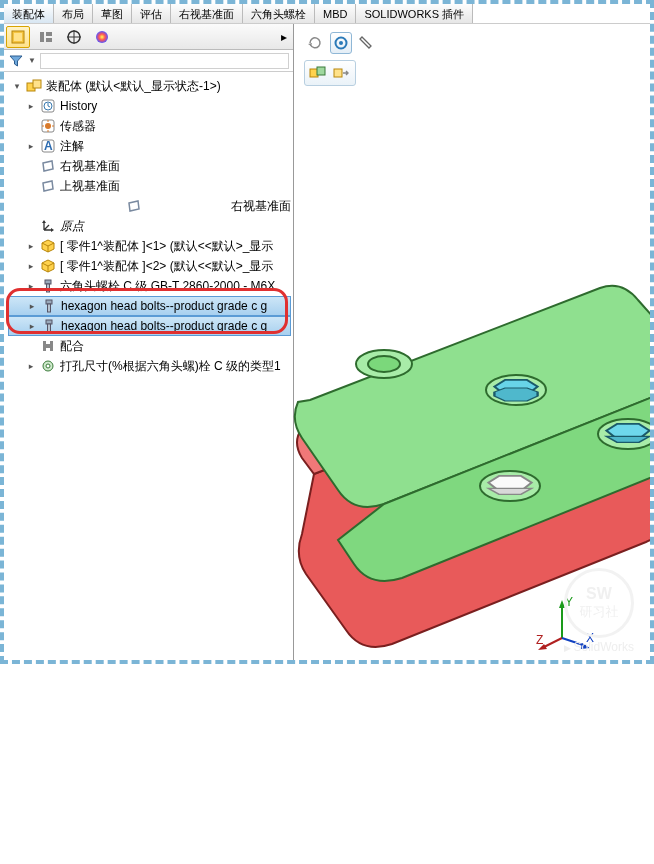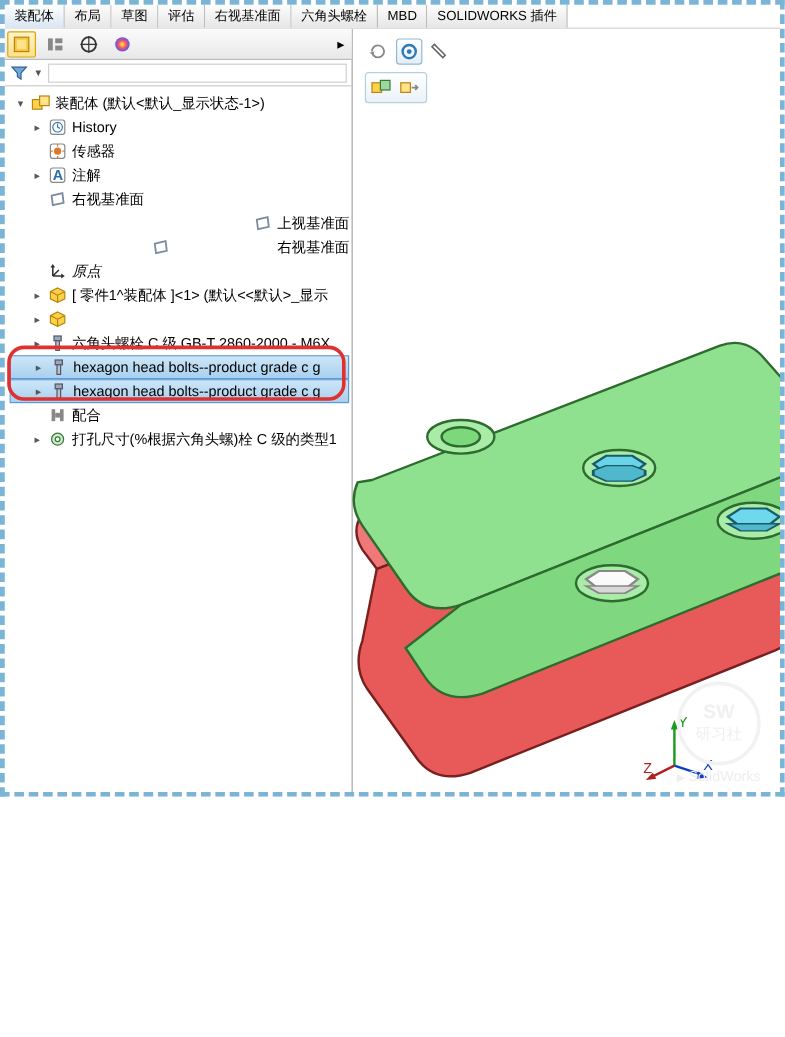--- a/index.html
+++ b/index.html
@@ -141,21 +141,21 @@
             </div>
             <div class="tree-item" style="padding-left: 18px;">
               <span class="arrow"></span>
               <span class="ico">
                 <svg width="16" height="16">
                   <path d="M3 5 L12 3 L13 11 L4 13 Z" fill="none" stroke="#7a8aa0" stroke-width="1.5"></path>
                 </svg>
               </span>
               <span>右视基准面</span>
             </div>
-            <div class="tree-item" style="padding-left: 18px; justify-content: flex-end;">
+            <div class="tree-item" style="padding-left: 18px;">
               <span class="arrow"></span>
               <span class="ico">
                 <svg width="16" height="16">
                   <path d="M3 5 L12 3 L13 11 L4 13 Z" fill="none" stroke="#7a8aa0" stroke-width="1.5"></path>
                 </svg>
               </span>
               <span>上视基准面</span>
             </div>
             <div class="tree-item" style="padding-left: 18px; justify-content: space-between;">
               <span class="arrow"></span>
@@ -187,20 +187,21 @@
               <span>[ 零件1^装配体 ]&lt;1&gt; (默认&lt;&lt;默认&gt;_显示</span>
             </div>
             <div class="tree-item" style="padding-left: 18px;">
               <span class="arrow">▸</span>
               <span class="ico">
                 <svg width="16" height="16">
                   <path d="M8 2 L14 5 L14 11 L8 14 L2 11 L2 5 Z" fill="#ffd24d" stroke="#b8860b"></path>
                   <path d="M2 5 L8 8 L14 5 M8 8 L8 14" fill="none" stroke="#b8860b"></path>
                 </svg>
               </span>
+              <span>[ 零件1^装配体 ]&lt;2&gt; (默认&lt;&lt;默认&gt;_显示</span>
             </div>
             <div class="tree-item" style="padding-left: 18px;">
               <span class="arrow">▸</span>
               <span class="ico">
                 <svg width="16" height="16">
                   <rect x="5" y="2" width="6" height="4" fill="#9aaabb" stroke="#556"></rect>
                   <rect x="6.5" y="6" width="3" height="8" fill="#b8c4d0" stroke="#556"></rect>
                 </svg>
               </span>
               <span>六角头螺栓 C 级 GB-T 2860-2000 - M6X</span>

